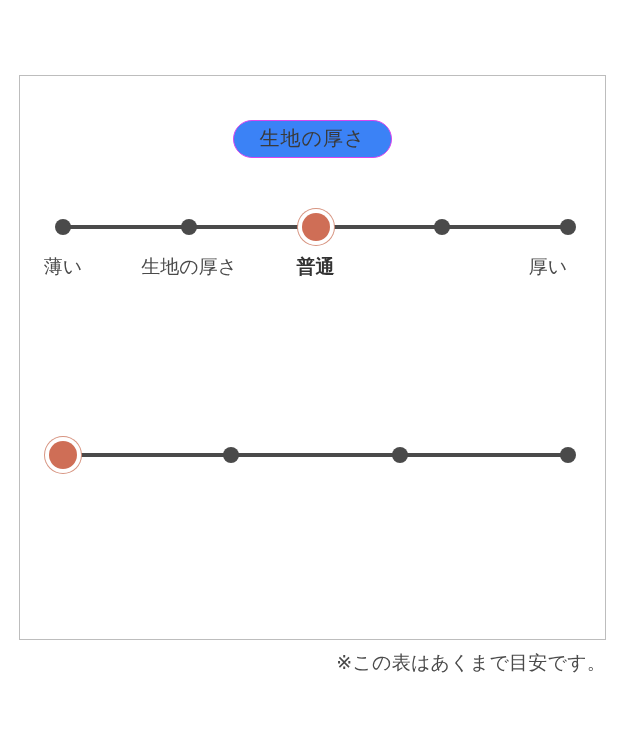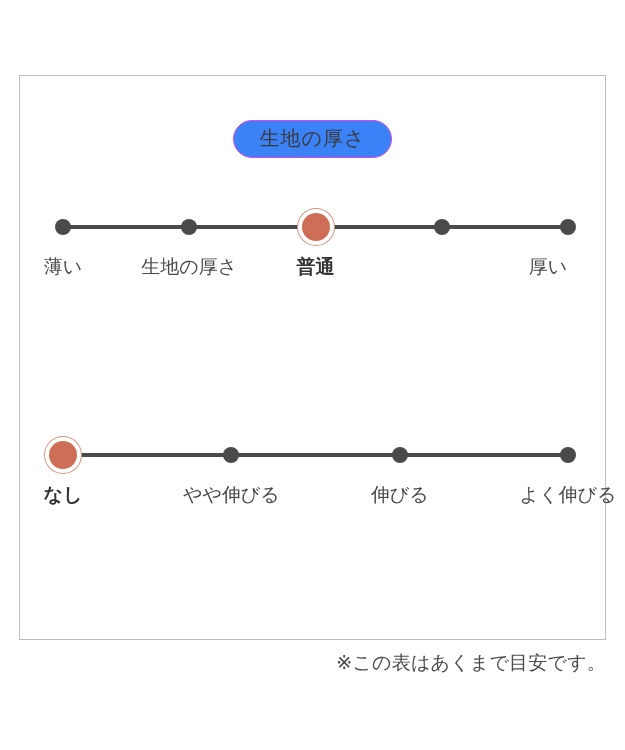--- a/index.html
+++ b/index.html
@@ -150,23 +150,17 @@
   <div class="scale-block block-1">
 
     <div class="track-wrap t1">
       <div class="track-line"></div>
       <div class="dot selected" style="left:43px;"></div>
       <div class="dot" style="left:211.33px;"></div>
       <div class="dot" style="left:379.67px;"></div>
       <div class="dot" style="left:548px;"></div>
     </div>
 
-    <div class="labels l1">
-      <div class="label is-selected" style="left:43px;">なし</div>
-      <div class="label" style="left:211.33px;">やや伸びる</div>
-      <div class="label" style="left:379.67px;">伸びる</div>
-      <div class="label" style="left:548px;">よく伸びる</div>
-    </div>
   </div>
 
 </div>
 
 <div class="footnote">※この表はあくまで目安です。</div>
 
 </body></html>

